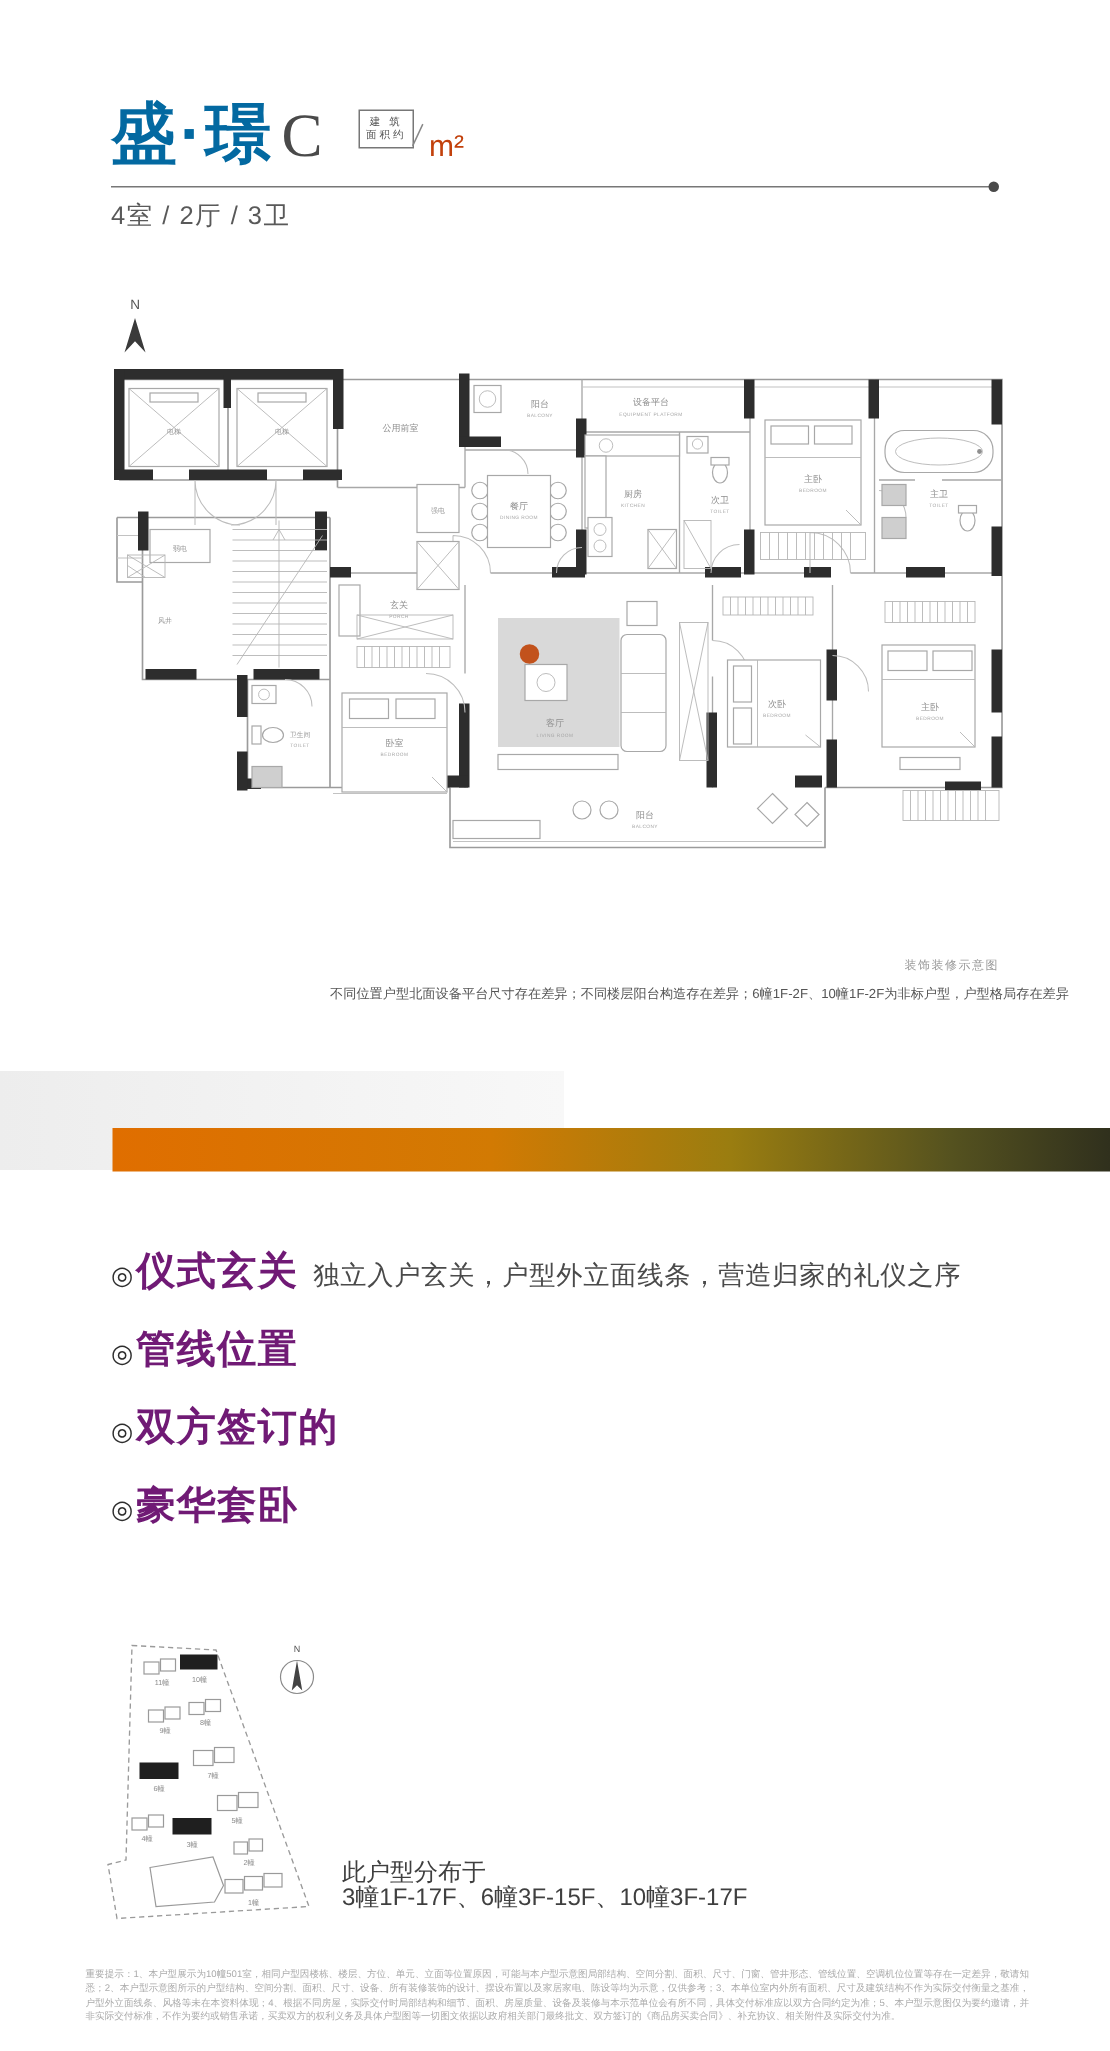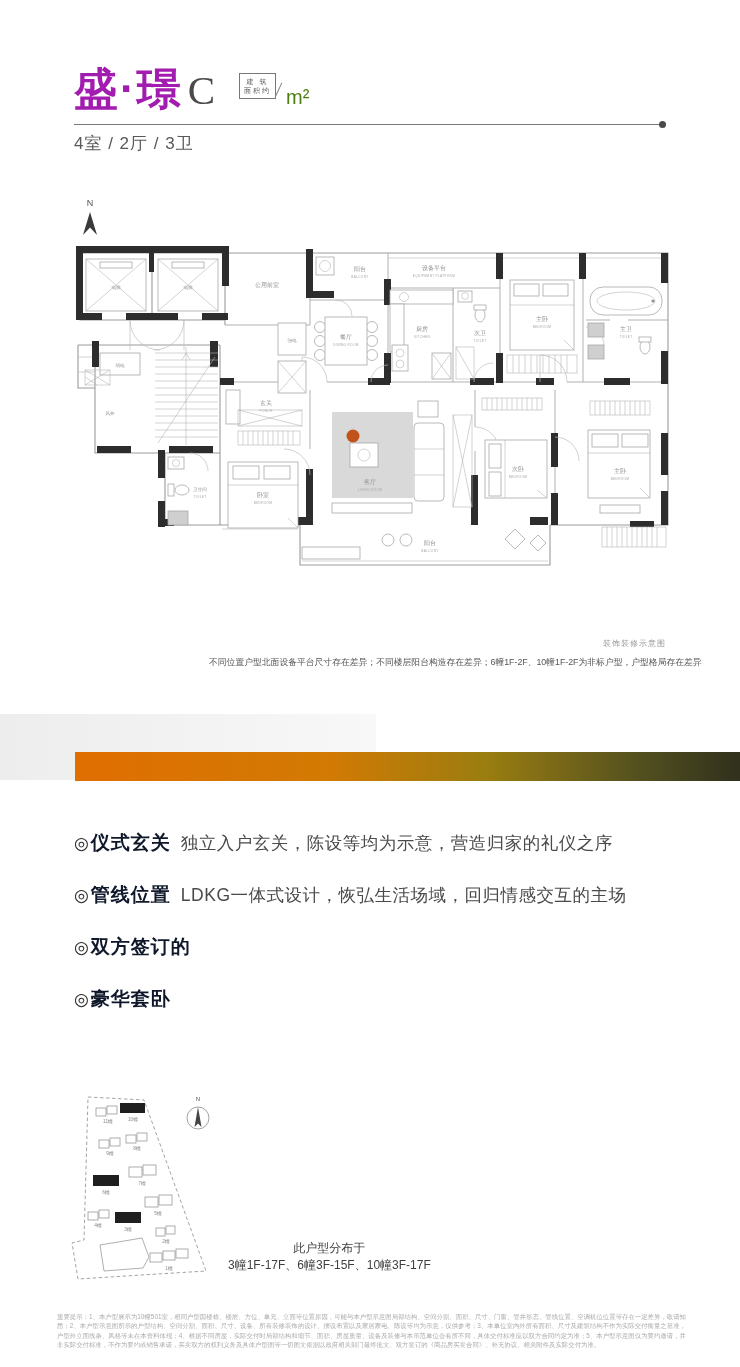--- a/index.html
+++ b/index.html
@@ -1,68 +1,68 @@
 <!DOCTYPE html>
 <html><head>
 <meta charset="utf-8">
 <style>
   html,body{margin:0;padding:0;background:#ffffff;}
   body{font-family:"Liberation Sans",sans-serif;}
   #page{position:relative;width:740px;height:1367px;background:#fff;overflow:hidden;}
 
   
   .header-row{position:absolute;left:74px;top:60px;display:flex;align-items:baseline;}
-  .title-cn{font-size:44px;font-weight:bold;color:#a21caf;letter-spacing:2px;text-align:center;}
+  .title-cn{font-size:44px;font-weight:bold;color:#0369a1;letter-spacing:2px;text-align:center;}
   .title-letter{font-family:"Liberation Serif",serif;font-size:41px;color:#4a4a4a;margin-left:5px;}
   .area-badge{margin-left:24px;border:1px solid #777;color:#555;font-size:7px;line-height:9px;
     padding:3px 4px;text-align:center;letter-spacing:2px;align-self:center;transform:translateY(-4px);}
   .badge-slash{width:1px;height:16px;background:#888;transform:rotate(25deg);align-self:center;margin:0 3px 0 2px;transform-origin:center;}
   .area-value{font-size:57px;font-weight:bold;color:#3c3c3c;letter-spacing:-1px;margin-left:1px;}
-  .area-unit{font-size:20px;color:#4d7c0f;margin-left:4px;}
+  .area-unit{font-size:20px;color:#c2410c;margin-left:4px;}
   .hdr-divider{position:absolute;left:74px;top:124px;width:589px;border-top:1.5px solid #777;}
   .hdr-divider::after{content:'';position:absolute;right:-3px;top:-4.5px;width:7px;height:7px;border-radius:50%;background:#4a4a4a;}
   .spec{position:absolute;left:74px;top:132px;width:589px;text-align:left;font-size:17px;color:#595959;letter-spacing:1px;}
 
   
   #fp{position:absolute;left:70px;top:195px;}
   .wl{stroke:#9b9b9b;stroke-width:1.1;fill:none;}
   .wi{stroke:#a8a8a8;stroke-width:0.9;fill:none;}
   .win{stroke:#c2c2c2;stroke-width:0.7;fill:none;}
   .bk{fill:#2d2d2d;}
   .fu{stroke:#a8a8a8;stroke-width:0.8;fill:#fff;}
   .fuh{stroke:#b5b5b5;stroke-width:0.6;fill:none;}
   .arc{stroke:#bdbdbd;stroke-width:0.7;fill:none;}
   .lbl{font-size:6px;fill:#8f8f8f;text-anchor:middle;}
   .lbl-s{font-size:4.6px;fill:#979797;text-anchor:middle;}
   .lbl-en{font-size:3.2px;fill:#a8a8a8;text-anchor:middle;letter-spacing:0.3px;}
   .n-lbl{font-size:9px;fill:#555;text-anchor:middle;}
   .rug{fill:#d9d9d9;}
 
   .fp-caption{position:absolute;left:74px;top:638px;width:592px;text-align:right;font-size:8px;color:#9a9a9a;letter-spacing:1px;}
-  .fp-note{position:absolute;left:209px;top:657px;font-size:8.8px;color:#555;}
+  .fp-note{position:absolute;left:220px;top:657px;font-size:8.8px;color:#555;}
 
   
   .gray-band{position:absolute;left:0;top:714px;width:376px;height:66px;background:linear-gradient(90deg,#ededed,#f8f8f8);}
   .accent-bar{position:absolute;left:75px;top:752px;width:665px;height:29px;
     background:linear-gradient(90deg,#e06e00 0%,#d27a03 38%,#9a7d10 62%,#55521f 84%,#30301d 100%);}
 
   
   .features{position:absolute;left:74px;top:830px;}
   .feat-row{display:flex;align-items:baseline;height:52px;}
   .feat-marker{font-size:17px;color:#2e2e2e;margin-right:2px;}
-  .feat-title{font-size:19px;font-weight:bold;color:#0f172a;letter-spacing:1px;}
+  .feat-title{font-size:26px;font-weight:bold;color:#701a75;letter-spacing:1px;}
   .feat-desc{font-size:17.5px;color:#4a4a4a;margin-left:10px;letter-spacing:0.5px;}
 
   
   #sp{position:absolute;left:70px;top:1085px;}
   .sp-b{stroke:#9a9a9a;stroke-width:0.8;fill:#fff;}
   .sp-bk{fill:#1f1f1f;stroke:none;}
   .sp-lbl{font-size:4.8px;fill:#8c8c8c;text-anchor:middle;}
   .sp-bound{stroke:#9a9a9a;stroke-width:0.9;fill:none;stroke-dasharray:3.5,2.5;}
-  .dist{position:absolute;left:228px;top:1240px;font-size:12px;color:#3f3f3f;line-height:17px;text-align:center;}
+  .dist{position:absolute;left:228px;top:1240px;font-size:16px;color:#3f3f3f;line-height:17px;}
 
   
   .legal{position:absolute;left:57px;top:1312px;width:629px;font-size:6.4px;line-height:9.3px;color:#ababab;text-align:justify;}
 </style>
 </head>
 <body>
 
 <div id="page">
 
   <div class="header-row">
@@ -320,26 +320,25 @@
   <div class="fp-caption">装饰装修示意图</div>
   <div class="fp-note">不同位置户型北面设备平台尺寸存在差异；不同楼层阳台构造存在差异；6幢1F-2F、10幢1F-2F为非标户型，户型格局存在差异</div>
 
   <div class="gray-band"></div>
   <div class="accent-bar"></div>
 
   <div class="features">
     <div class="feat-row">
       <span class="feat-marker">◎</span>
       <span class="feat-title">仪式玄关</span>
-      <span class="feat-desc">独立入户玄关，陈设等均为示意，营造归家的礼仪之序</span>
+      <span class="feat-desc">独立入户玄关，户型外立面线条，营造归家的礼仪之序</span>
     </div>
     <div class="feat-row">
       <span class="feat-marker">◎</span>
       <span class="feat-title">管线位置</span>
-      <span class="feat-desc">LDKG一体式设计，恢弘生活场域，回归情感交互的主场</span>
     </div>
     <div class="feat-row">
       <span class="feat-marker">◎</span>
       <span class="feat-title">双方签订的</span>
     </div>
     <div class="feat-row">
       <span class="feat-marker">◎</span>
       <span class="feat-title">豪华套卧</span>
     </div>
   </div>

